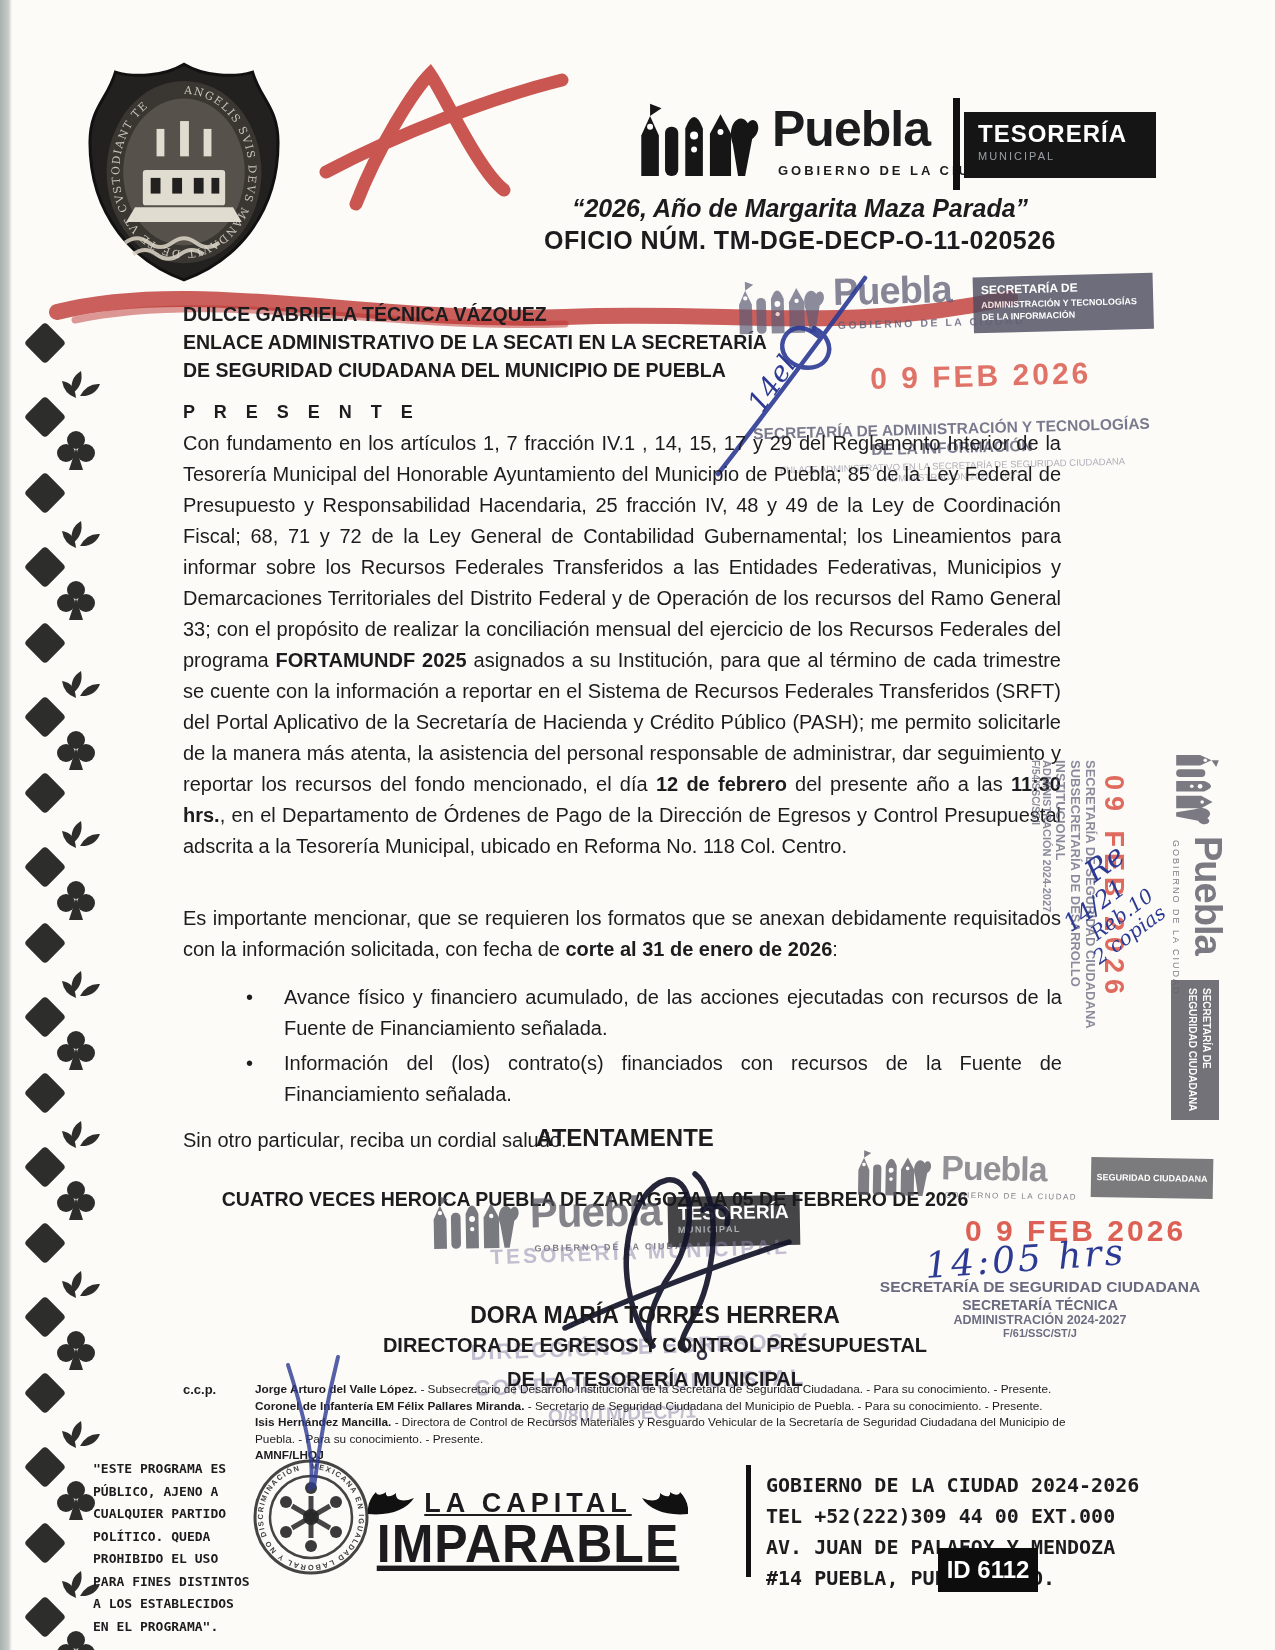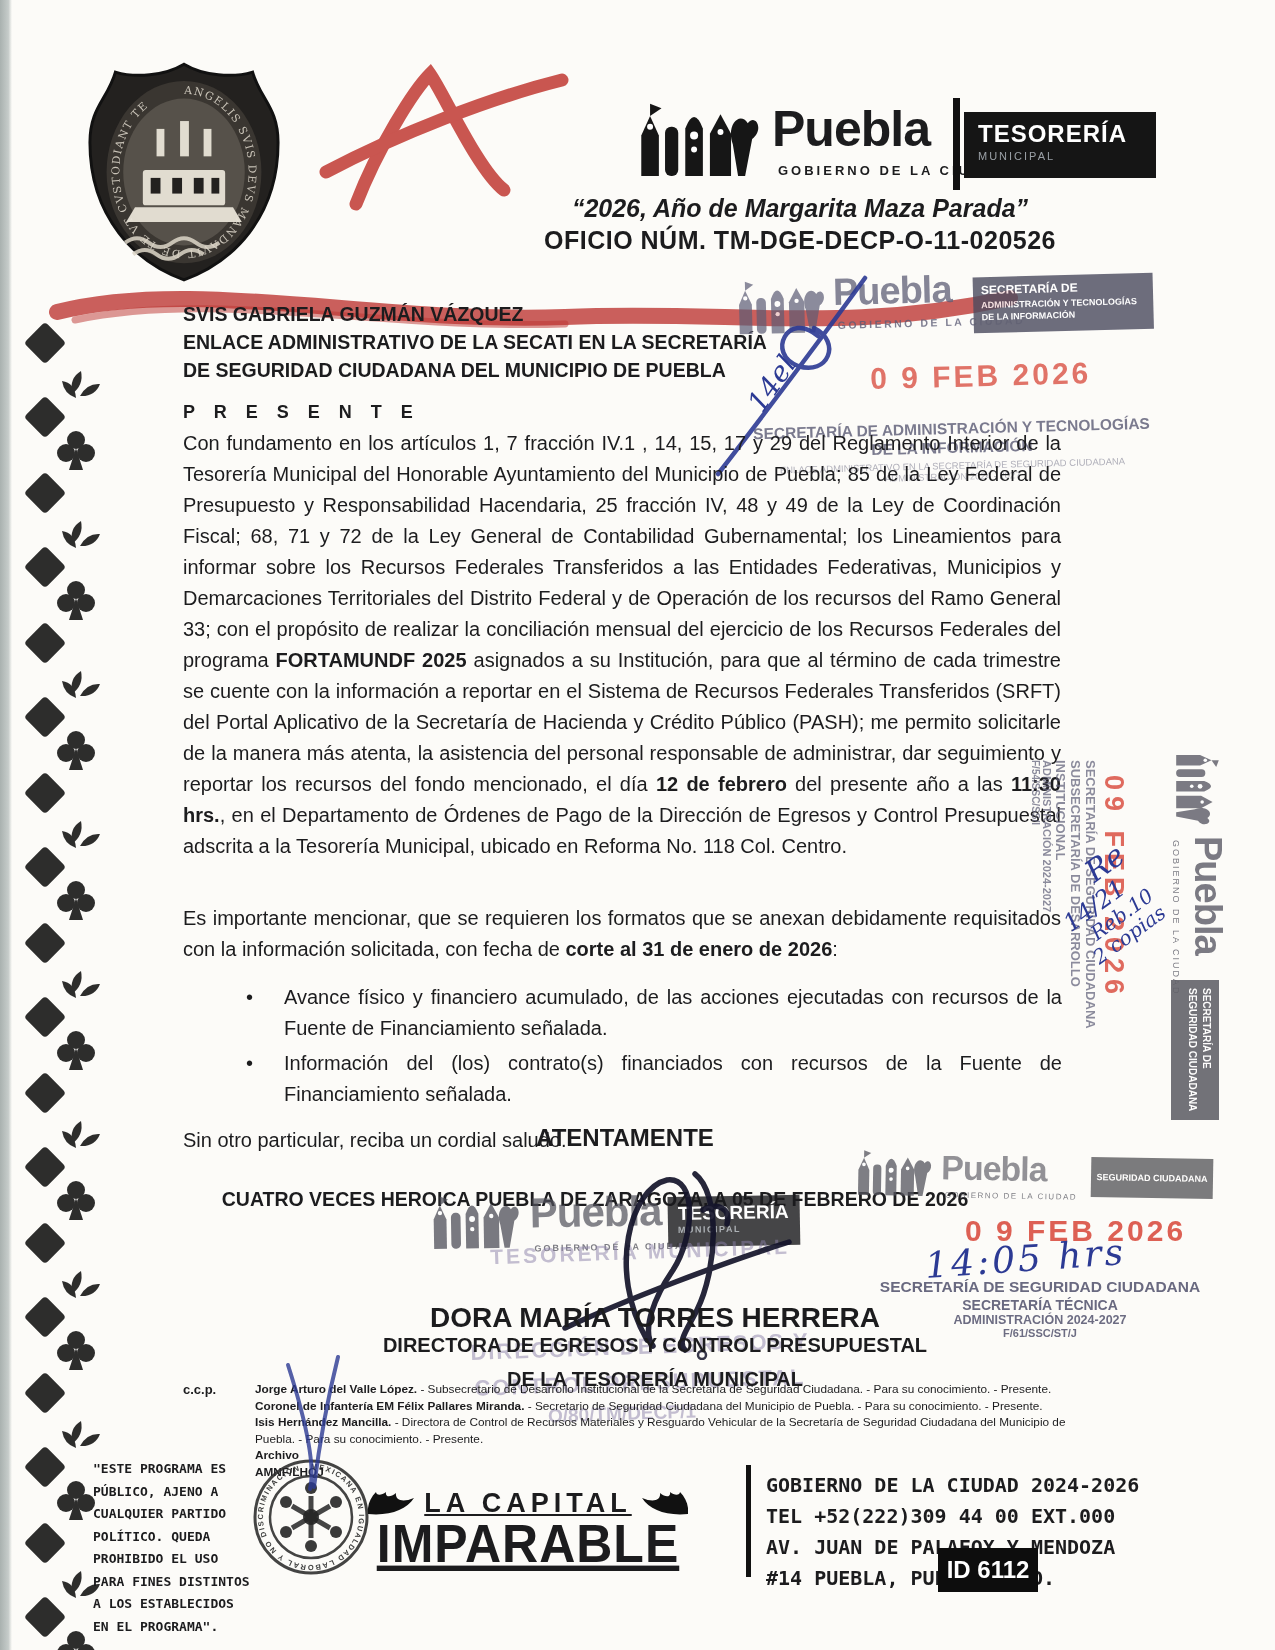--- a/index.html
+++ b/index.html
@@ -128,21 +128,21 @@
   </div>
   <div class="abs c motto" style="left:545px;top:194px;width:510px;">“2026, Año de Margarita Maza Parada”</div>
   <div class="abs c oficio" style="left:540px;top:226px;width:520px;">OFICIO NÚM. TM-DGE-DECP-O-11-020526</div>
 
   <svg class="abs" style="left:45px;top:272px" width="990" height="75" viewBox="0 0 990 75">
     <path d="M12,40 C150,5 330,52 520,45 C690,38 800,62 965,26" stroke="#bb3330" stroke-width="16" fill="none" stroke-linecap="round" opacity=".78"></path>
     <path d="M30,48 C170,18 340,58 520,52" stroke="#bb3330" stroke-width="7" fill="none" stroke-linecap="round" opacity=".5"></path>
   </svg>
 
   <div class="abs addr" style="left:183px;top:300px;">
-    <div>SVIS GABRIELA GUZMÁN VÁZQUEZ</div>
+    <div>DULCE GABRIELA TÉCNICA VÁZQUEZ</div>
     <div>ENLACE ADMINISTRATIVO DE LA SECATI EN LA SECRETARÍA</div>
     <div>DE SEGURIDAD CIUDADANA DEL MUNICIPIO DE PUEBLA</div>
     <div class="present" style="margin-top:14px;">P R E S E N T E</div>
   </div>
 
   <div class="abs stamp" style="left:735px;top:262px;width:430px;height:218px;transform:rotate(-1.5deg);">
     <svg class="abs" style="left:2px;top:6px;color:#5d5d76;opacity:.8" width="96" height="68" viewBox="0 0 150 92">
         <use href="#pue-icons" fill="currentColor"></use>
       </svg>
     <div class="abs bw purple" style="left:100px;top:6px;font-size:38px;opacity:.85;font-weight:800;">Puebla</div>
@@ -202,21 +202,21 @@
   <svg class="abs" style="left:545px;top:1150px" width="260" height="210" viewBox="0 0 260 210">
     <g stroke="#14142a" stroke-width="5.5" fill="none" stroke-linecap="round" opacity=".92">
       <path d="M102,190 C62,120 86,38 122,30 C152,26 150,86 128,120 C110,146 96,180 108,196"></path>
       <path d="M150,24 C176,44 172,120 152,160 C142,180 132,192 140,200"></path>
       <path d="M20,178 C80,150 180,112 244,92"></path>
       <path d="M158,60 C172,52 186,58 182,74"></path>
     </g>
     <circle cx="157" cy="205" r="4" fill="none" stroke="#14142a" stroke-width="2.5" opacity=".85"></circle>
   </svg>
 
-  <div class="abs c" style="left:375px;top:1302px;width:560px;font-size:28px;font-weight:800;">DORA MARÍA TORRES HERRERA</div>
+  <div class="abs c" style="left:375px;top:1302px;width:560px;font-size:23px;font-weight:800;">DORA MARÍA TORRES HERRERA</div>
   <div class="abs c" style="left:375px;top:1334px;width:560px;font-size:20px;font-weight:800;">DIRECTORA DE EGRESOS Y CONTROL PRESUPUESTAL</div>
   <div class="abs c" style="left:375px;top:1368px;width:560px;font-size:20px;font-weight:800;">DE LA TESORERÍA MUNICIPAL</div>
 
   <div class="abs stamp" style="left:855px;top:1148px;width:360px;height:60px;transform:rotate(1deg);opacity:.75;">
     <svg class="abs" style="left:0;top:0;color:#55555e" width="82" height="54" viewBox="0 0 150 92">
         <use href="#pue-icons" fill="currentColor"></use>
       </svg>
     <div class="abs bw" style="left:86px;top:2px;font-size:34px;color:#4c4c55;opacity:.8;font-weight:800;">Puebla</div>
     <div class="abs" style="left:90px;top:44px;font-size:8px;letter-spacing:1.5px;color:#55555e;">GOBIERNO DE LA CIUDAD</div>
     <div class="abs stampbox" style="left:236px;top:8px;width:122px;height:40px;background:#26262b;opacity:.8;display:flex;align-items:center;justify-content:center;">
@@ -255,21 +255,20 @@
       <div style="font-size:10px;">SECRETARÍA DE</div>
       <div style="font-size:10px;margin-top:3px;">SEGURIDAD CIUDADANA</div>
     </div>
   </div>
 
   <div class="abs bold" style="left:183px;top:1382px;font-size:13px;">c.c.p.</div>
   <div class="abs" style="left:255px;top:1381px;width:815px;font-size:11.8px;line-height:16.5px;">
     <div><span class="bold">Jorge Arturo del Valle López.</span><span> - Subsecretario de Desarrollo Institucional de la Secretaría de Seguridad Ciudadana. - Para su conocimiento. - Presente.</span></div>
     <div><span class="bold">Coronel de Infantería EM Félix Pallares Miranda.</span><span> - Secretario de Seguridad Ciudadana del Municipio de Puebla. - Para su conocimiento. - Presente.</span></div>
     <div><span class="bold">Isis Hernández Mancilla.</span><span> - Directora de Control de Recursos Materiales y Resguardo Vehicular de la Secretaría de Seguridad Ciudadana del Municipio de Puebla. - Para su conocimiento. - Presente.</span></div>
-    <div class="bold">Archivo</div>
     <div class="bold">AMNF/LHQJ</div>
   </div>
 
   <div class="abs mono bold" style="left:93px;top:1458px;width:160px;font-size:13px;line-height:22.5px;white-space:pre-line;">"ESTE PROGRAMA ES
 PÚBLICO, AJENO A
 CUALQUIER PARTIDO
 POLÍTICO. QUEDA
 PROHIBIDO EL USO
 PARA FINES DISTINTOS
 A LOS ESTABLECIDOS

